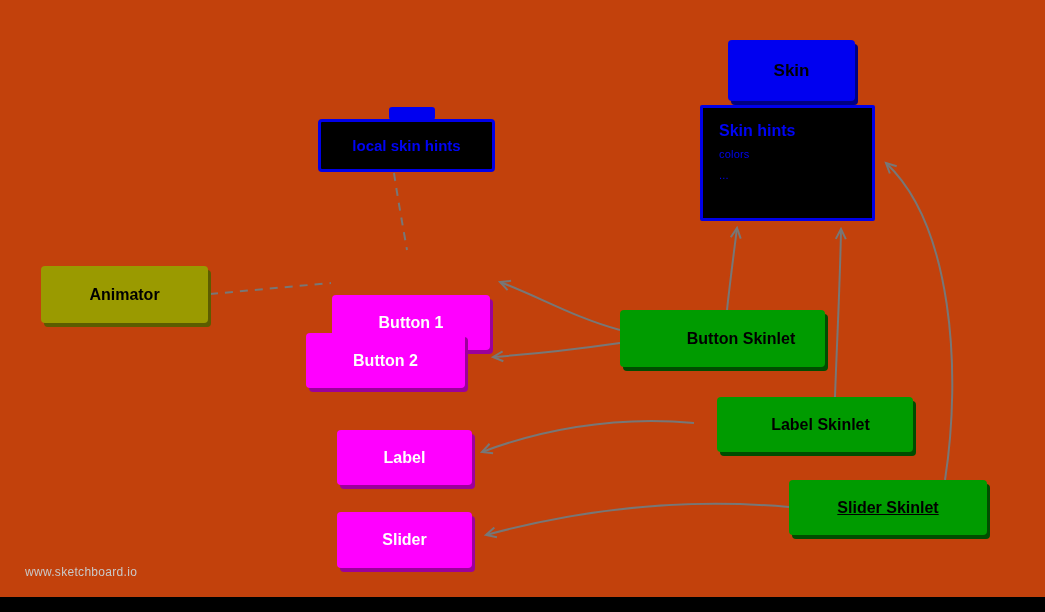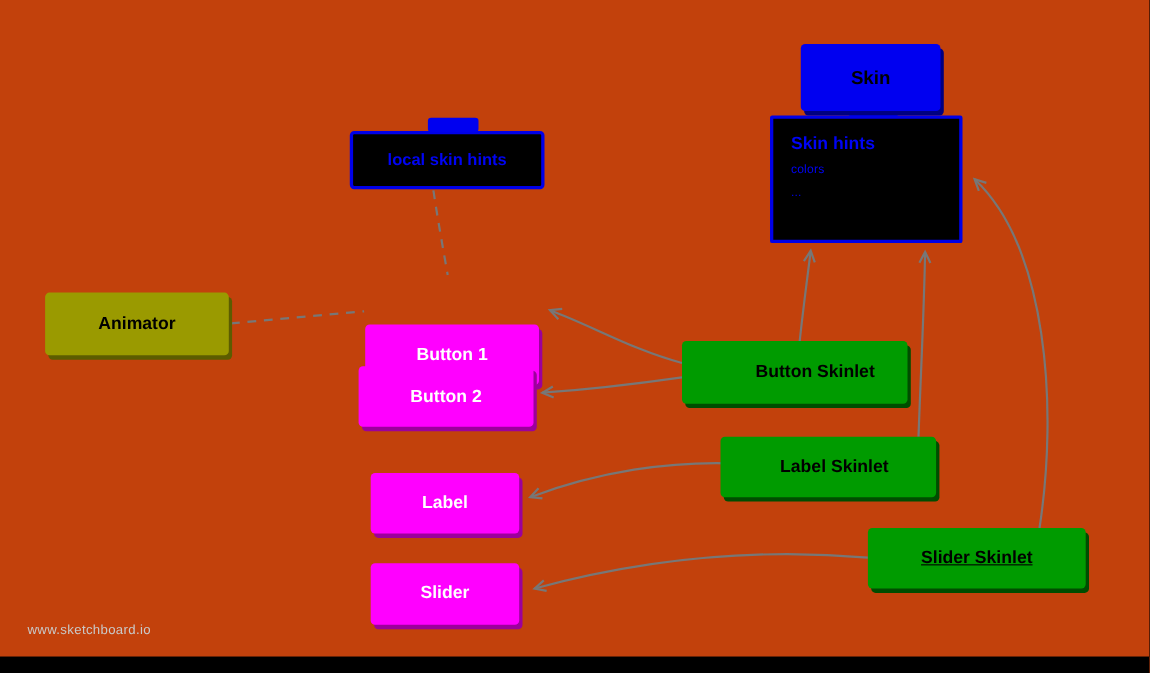--- a/index.html
+++ b/index.html
@@ -65,25 +65,25 @@
   #skin-hints     { left: 700px; top: 105px; width: 175px; height: 116px;
                     display: block; justify-content: flex-start; border-radius: 2px; }
   #local-skin-hints { left: 318px; top: 119px; width: 177px; height: 53px; font-size: 15px; }
   #local-skin-hints-tab {
     position: absolute; z-index: 3;
     left: 389px; top: 107px; width: 46px; height: 13px;
     background: #0000f0; border-radius: 3px;
   }
   #animator       { left: 41px;  top: 266px; width: 167px; height: 57px; }
   #button1        { left: 332px; top: 252px; width: 158px; height: 55px; margin-top: 43px; }
-  #button2        { left: 326px; top: 333px; width: 159px; height: 55px; }
+  #button2        { left: 306px; top: 333px; width: 159px; height: 55px; }
   #label          { left: 337px; top: 430px; width: 135px; height: 55px; }
   #slider         { left: 337px; top: 512px; width: 135px; height: 56px; }
   #button-skinlet { left: 620px; top: 310px; width: 205px; height: 57px; padding-left: 37px; }
-  #label-skinlet  { left: 655px; top: 397px; width: 196px; height: 55px; padding-left: 11px; }
+  #label-skinlet  { left: 717px; top: 397px; width: 196px; height: 55px; padding-left: 11px; }
   #slider-skinlet { left: 789px; top: 480px; width: 198px; height: 55px; text-decoration: underline; }
 
   .hints-title {
     font-weight: bold;
     font-size: 16px;
     padding: 14px 0 8px 16px;
   }
   .hints-item {
     font-weight: normal;
     font-size: 11px;

